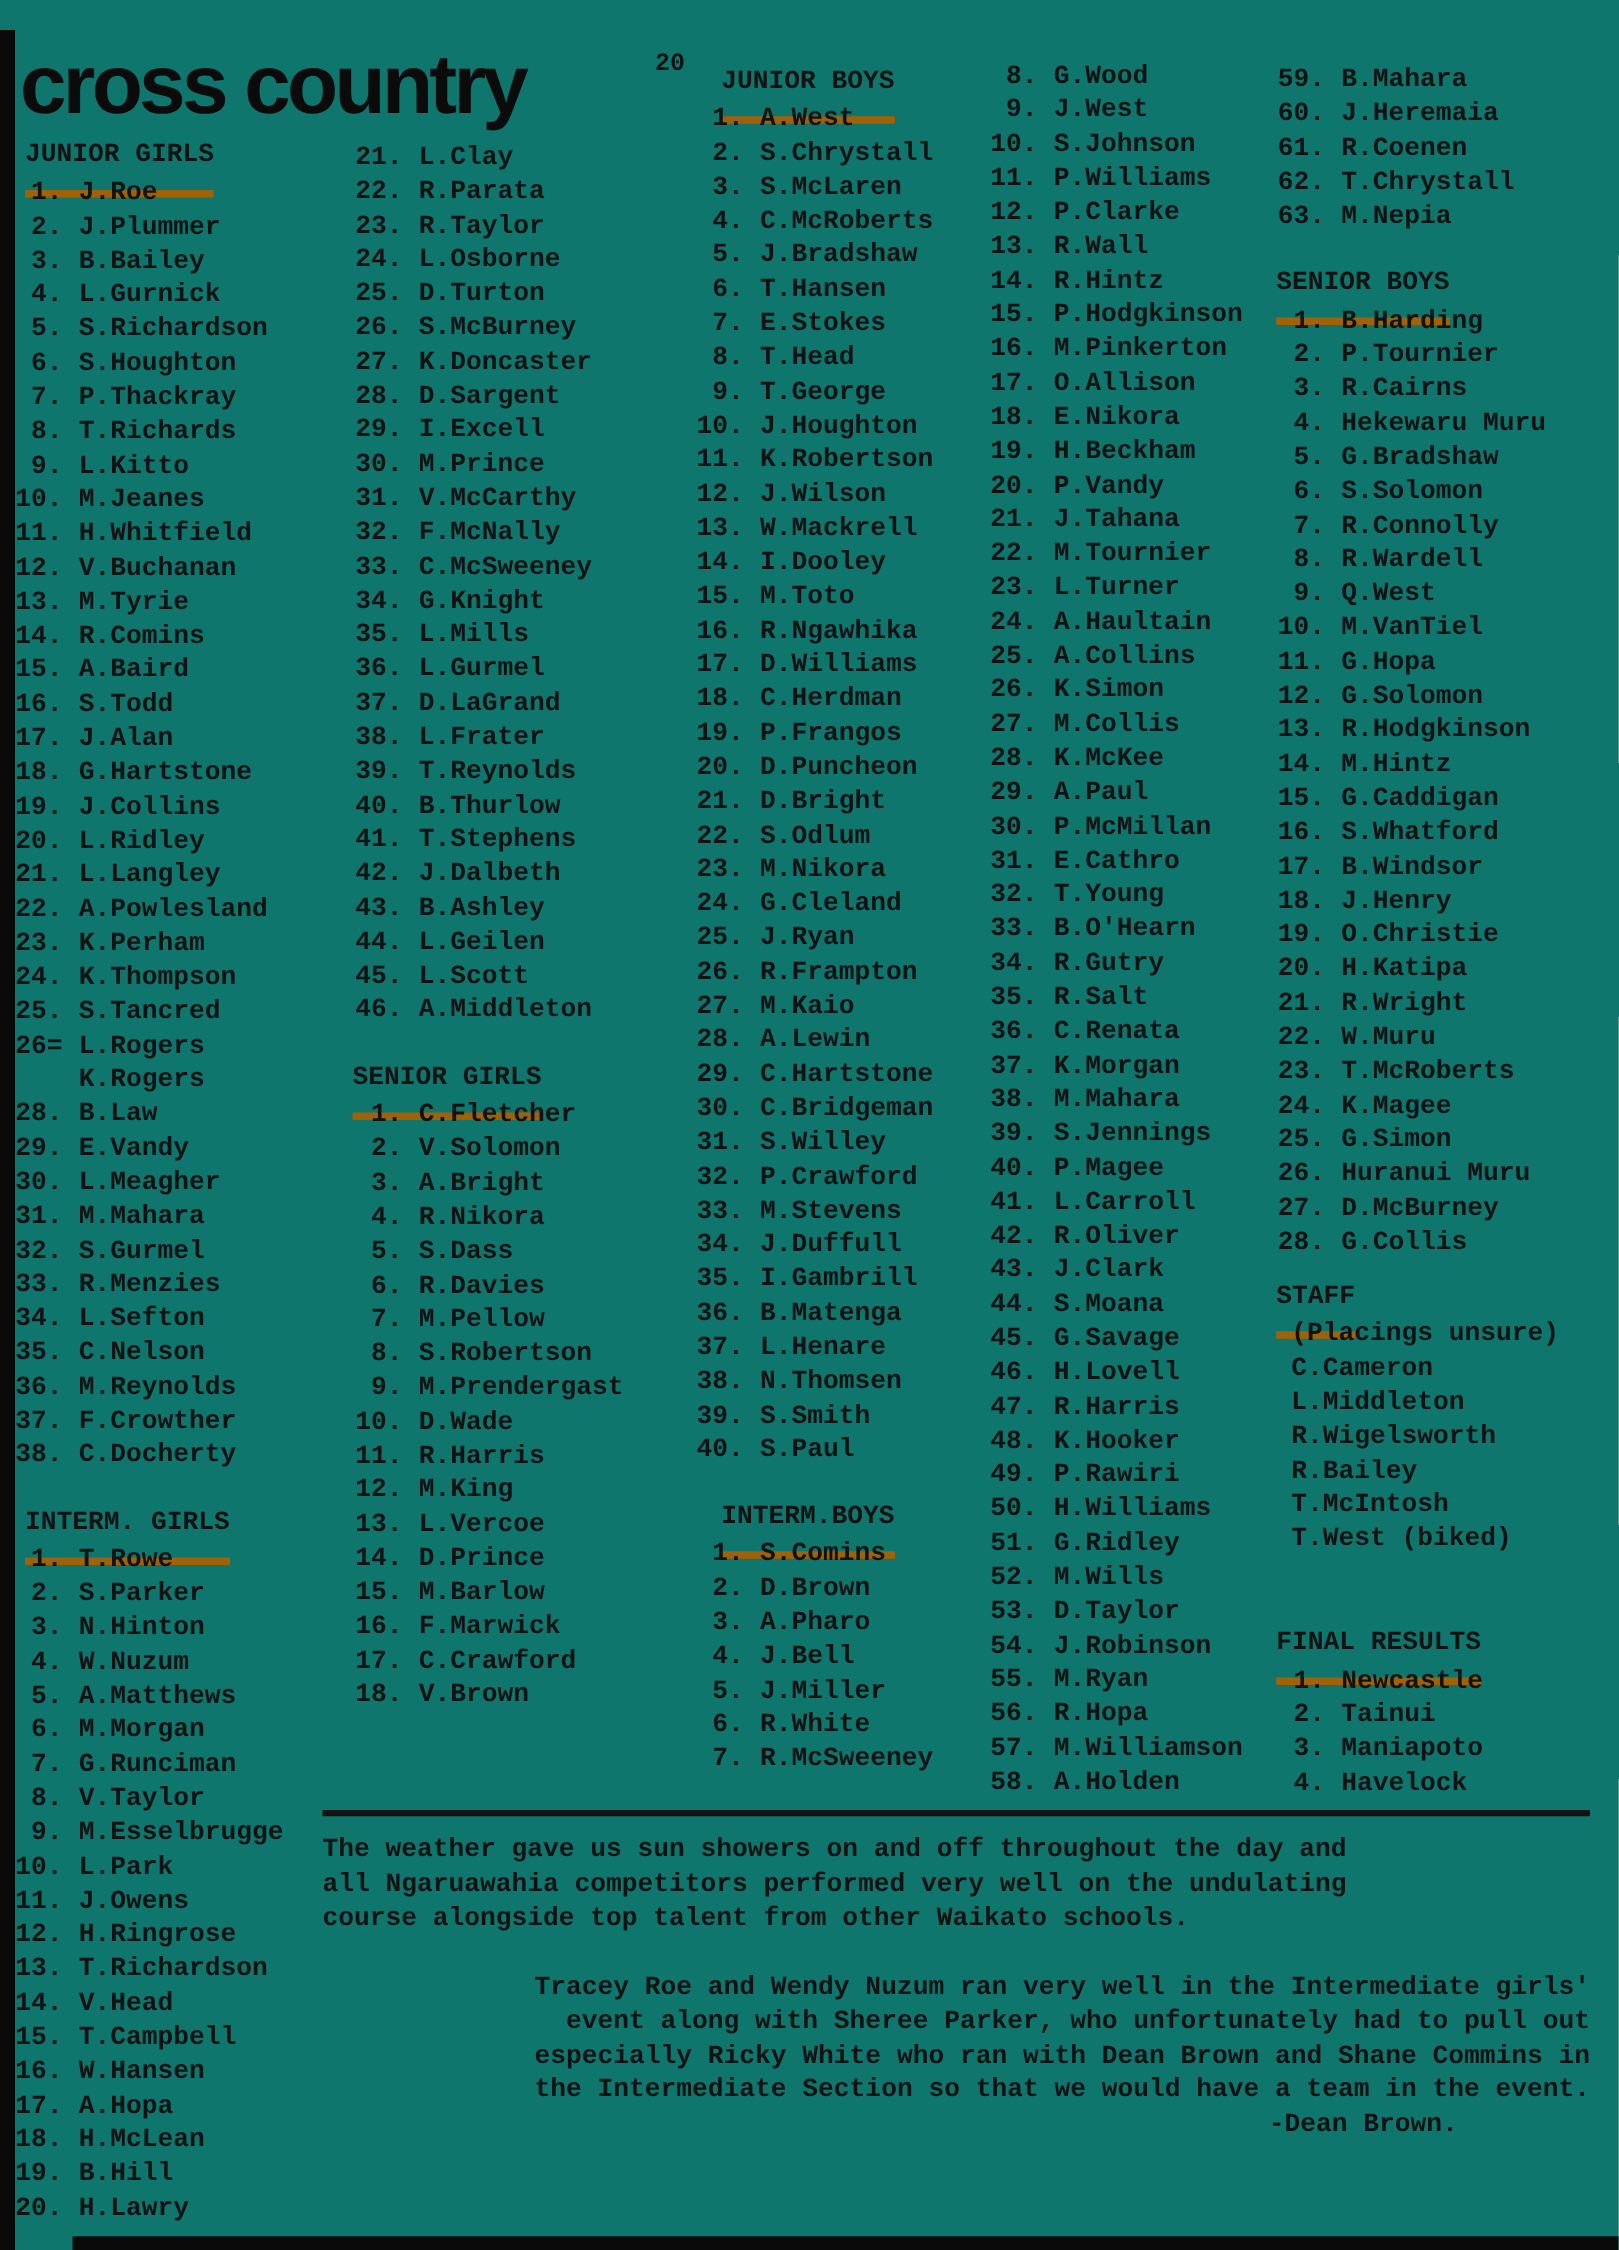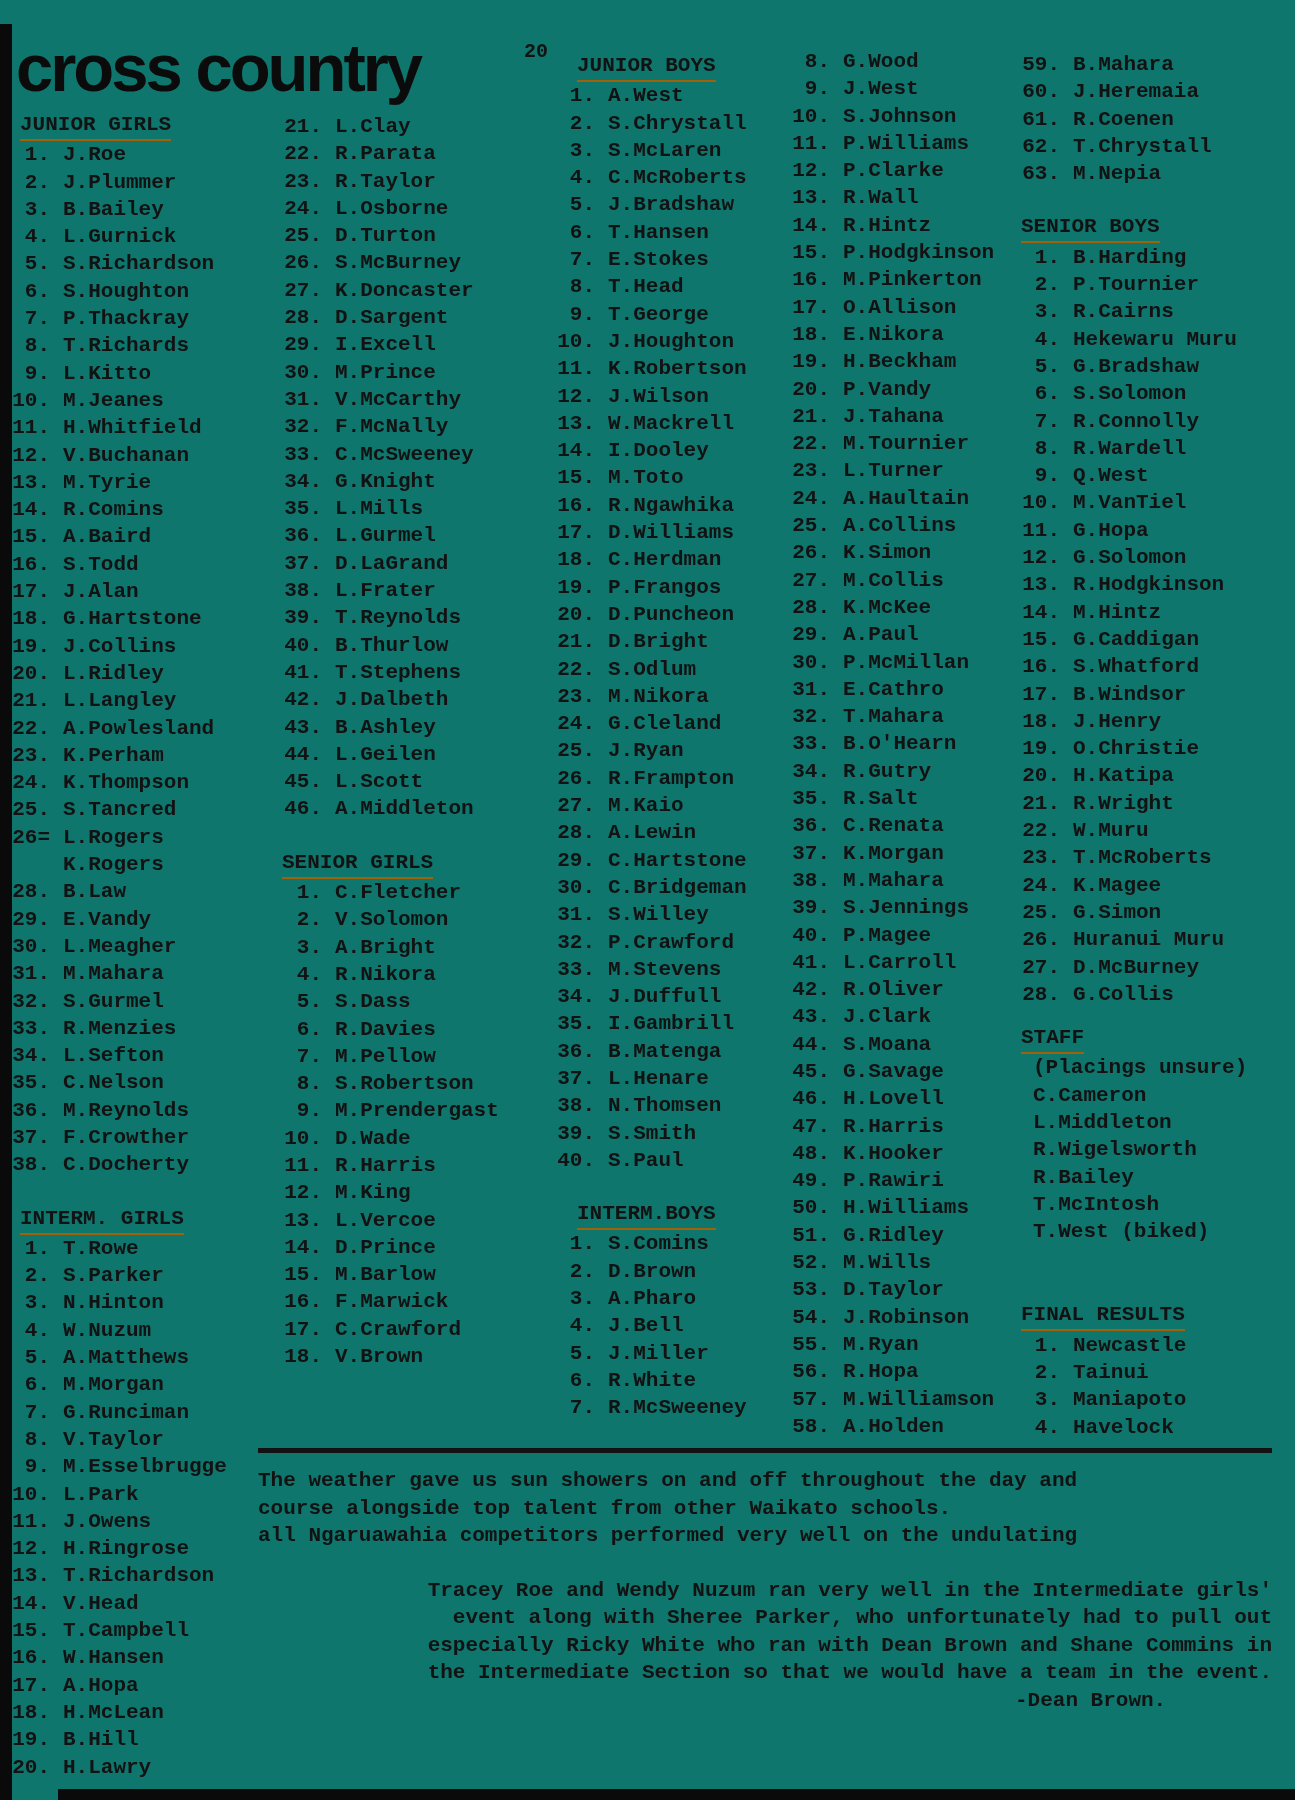--- a/index.html
+++ b/index.html
@@ -18,21 +18,21 @@
   .num{width:42px;text-align:right;flex:none;}
   .nm{margin-left:13px;}
   .block-header{margin:26px 0 3px 0;}
   .block-header:first-child{margin-top:0;}
   .col1 .block-header{margin-left:12px;}
   .col2 .block-header{margin-left:2px;}
   .col3 .block-header{margin-left:24px;}
   .col5 .block-header{margin-left:3px;}
   .col5 .hdr-staff{margin-top:16px;}
   .col5 .hdr-final-results{margin-top:56px;}
-  .hdr-text{border-bottom:2px solid #a16207;padding-bottom:3px;}
+  .hdr-text{border-bottom:6px solid #a16207;padding-bottom:16px;}
   .line-row{margin-left:15px;}
   .footer{position:absolute;left:258px;top:1448px;width:1014px;font-size:21px;line-height:27.5px;}
   .rule{height:5px;background:#121212;margin-bottom:14px;}
   .fheading{margin-bottom:13px;}
   .fheading .hd{border-bottom:6px double #121212;padding-bottom:1px;}
   .para{margin-bottom:27px;}
   .para:last-of-type{margin-bottom:0;text-align:right;}
   .signature{margin-left:757px;}
   .leftbar{position:absolute;left:0;top:24px;width:12px;height:1776px;background:#0a0a0a;}
   .bottombar{position:absolute;left:58px;top:1789px;width:1237px;height:11px;background:#0a0a0a;}
@@ -747,21 +747,21 @@
         <div class="entry-row">
           <span class="num">30.</span>
           <span class="nm">P.McMillan</span>
         </div>
         <div class="entry-row">
           <span class="num">31.</span>
           <span class="nm">E.Cathro</span>
         </div>
         <div class="entry-row">
           <span class="num">32.</span>
-          <span class="nm">T.Mahara</span>
+          <span class="nm">T.Young</span>
         </div>
         <div class="entry-row">
           <span class="num">33.</span>
           <span class="nm">B.O'Hearn</span>
         </div>
         <div class="entry-row">
           <span class="num">34.</span>
           <span class="nm">R.Gutry</span>
         </div>
         <div class="entry-row">
@@ -1021,22 +1021,22 @@
           <span class="nm">Havelock</span>
         </div>
       </div>
     </div>
 
   <div class="footer">
     <div class="rule"></div>
     <div id="paras">
         <div class="para">
           <div class="pline">The weather gave us sun showers on and off throughout the day and</div>
+          <div class="pline">all Ngaruawahia competitors performed very well on the undulating</div>
           <div class="pline">course alongside top talent from other Waikato schools.</div>
-          <div class="pline">all Ngaruawahia competitors performed very well on the undulating</div>
         </div>
         <div class="para">
           <div class="pline">Tracey Roe and Wendy Nuzum ran very well in the Intermediate girls'</div>
           <div class="pline">event along with Sheree Parker, who unfortunately had to pull out</div>
           <div class="pline">especially Ricky White who ran with Dean Brown and Shane Commins in</div>
           <div class="pline">the Intermediate Section so that we would have a team in the event.</div>
         </div>
       </div>
     <div class="signature">-Dean Brown.</div>
   </div>

